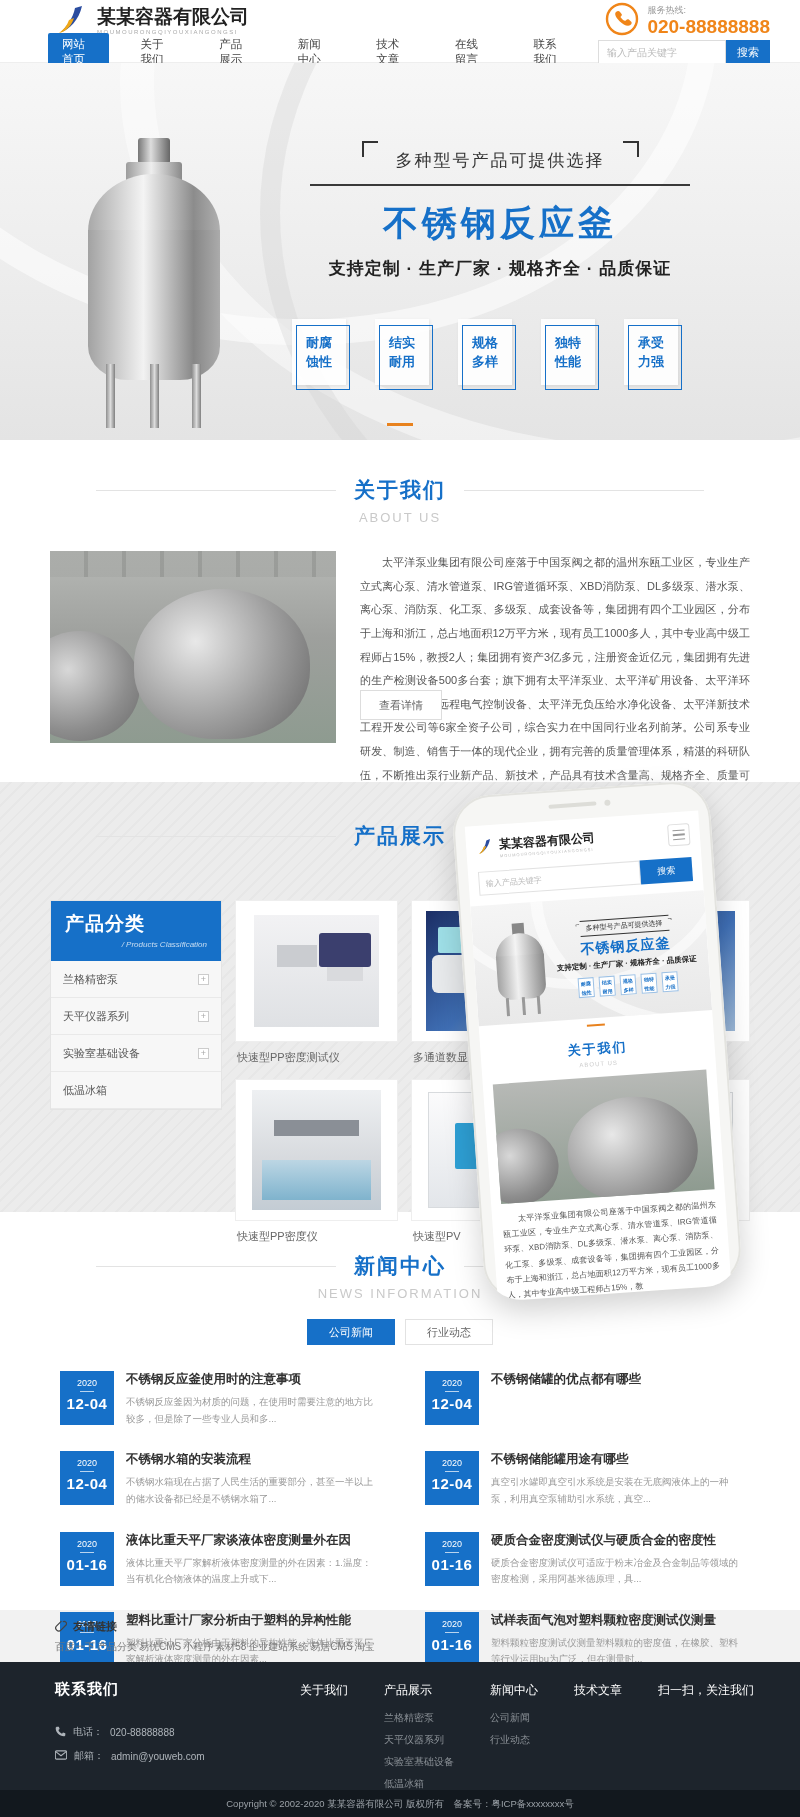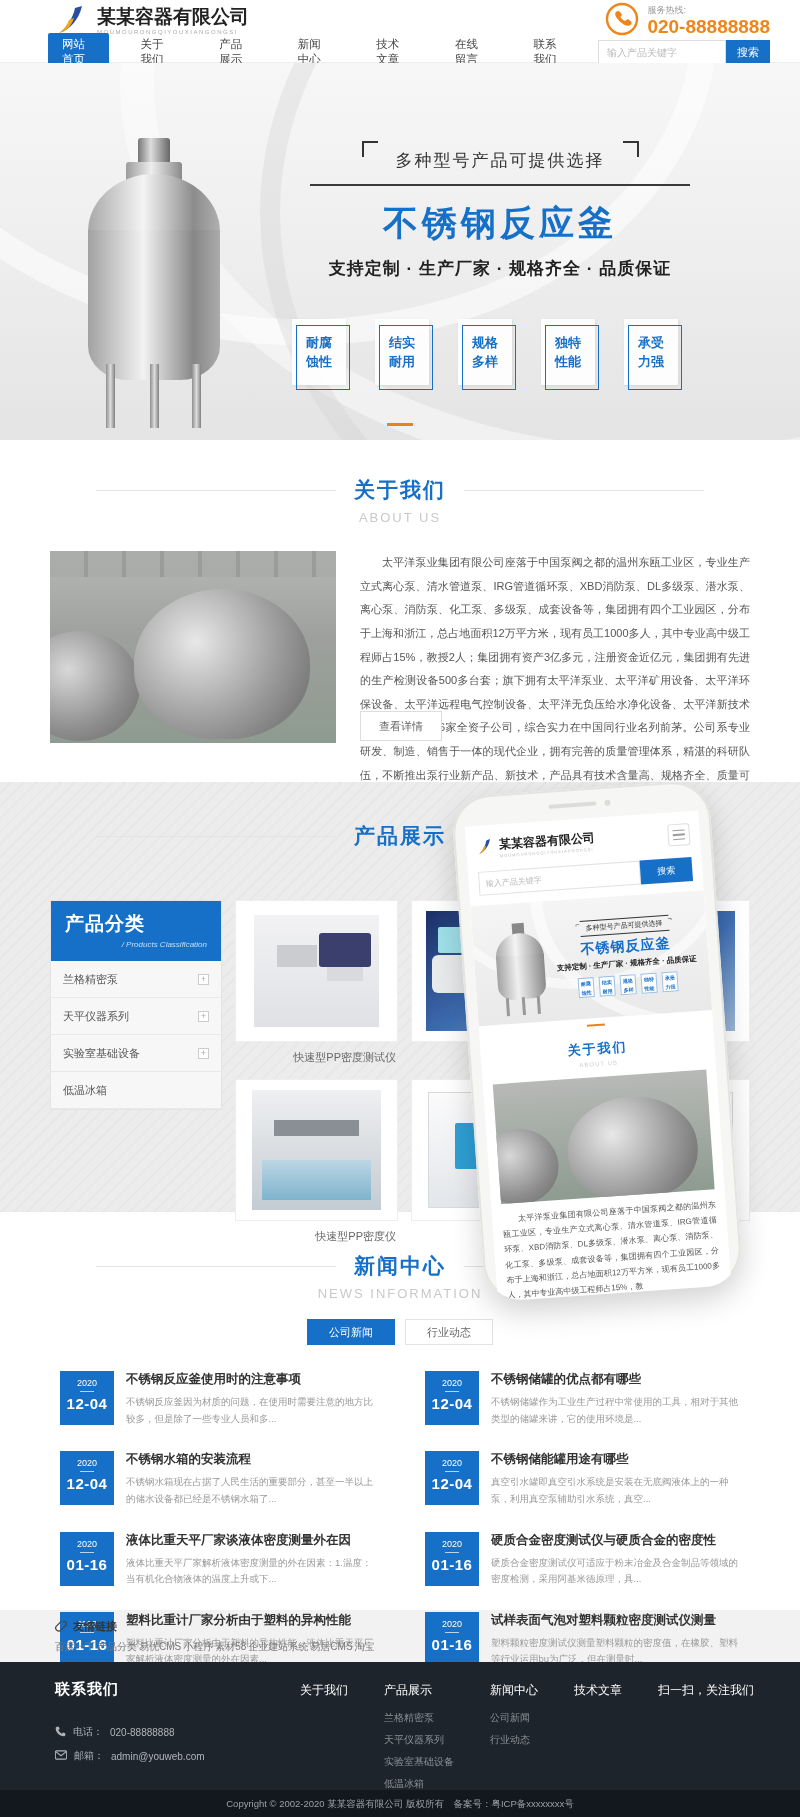--- a/index.html
+++ b/index.html
@@ -72,21 +72,21 @@
   .prod-grid-area { position:absolute; left:50px; top:118px; right:50px; }
   .p-cat { position:absolute; left:0; top:0; width:172px; background:#fff; border:1px solid #e4e4e4; }
   .p-cat-head { background:#1670c8; color:#fff; padding:10px 14px 12px; }
   .p-cat-head .t { font-size:19px; font-weight:bold; letter-spacing:1px; }
   .p-cat-head .s { font-size:8px; font-style:italic; color:rgba(255,255,255,.75); margin-top:3px;text-align:right; }
   .p-cat-item { display:flex; align-items:center; justify-content:space-between; height:37px; padding:0 12px; font-size:11px; color:#555; background:#f7f7f7; border-bottom:1px solid #e9e9e9; cursor:pointer; }
   .p-cat-item .plus { width:11px; height:11px; border:1px solid #ccc; color:#aaa; font-size:9px; line-height:9px; text-align:center; background:#fff; }
   .p-cards { position:absolute; left:185px; top:0; width:515px; display:flex; flex-wrap:wrap; column-gap:13px; }
   .p-card { width:163px; margin-bottom:10px; }
   .p-card .ph { height:142px; background:#fff; border:1px solid #eee; position:relative; overflow:hidden; }
-  .p-card .cap { text-align:right; font-size:11px; color:#666; padding:8px 2px 4px; }
+  .p-card .cap { text-align:left; font-size:11px; color:#666; padding:8px 2px 4px; }
   .mock1 { position:absolute; left:18px; top:14px; right:18px; bottom:14px; background:linear-gradient(180deg,#f2f2f4,#dfe1e4); }
   .mock1::after { content:""; position:absolute; right:8px; top:18px; width:52px; height:34px; background:#3b3f6e; border-radius:3px; box-shadow:0 22px 0 -8px #d9dadd, -48px 6px 0 -6px #caccd0; }
   .mock2 { position:absolute; left:14px; top:10px; right:14px; bottom:10px; background:linear-gradient(135deg,#1c2f66,#3f6fb5 55%,#9db9d8); }
   .mock2::after { content:""; position:absolute; left:12px; top:16px; width:40px; height:26px; background:#9fe0e8; border-radius:2px; box-shadow:0 34px 0 6px #e8eaec; }
   .mock3 { position:absolute; left:16px; top:10px; right:16px; bottom:10px; background:linear-gradient(180deg,#eef0f2,#d6d9dd 60%,#c3ccd4); }
   .mock3::after { content:""; position:absolute; left:10px; bottom:10px; right:10px; height:40px; background:linear-gradient(180deg,#bcd6e4,#7fb3cd); box-shadow:0 -52px 0 -12px #8a8f96; }
   .mock4 { position:absolute; left:16px; top:12px; right:16px; bottom:12px; background:linear-gradient(180deg,#fbfbfc,#e3e6ea); border:1px solid #d8dbde; }
   .mock4::after { content:""; position:absolute; left:26px; top:30px; width:30px; height:46px; background:#2e9fd4; border-radius:2px; box-shadow:34px -12px 0 -16px #5a5e66; }
 
   
@@ -353,21 +353,20 @@
         <div class="n-date"><span class="y">2020</span><span class="sep"></span><span class="d">12-04</span></div>
         <div class="n-body">
             <div class="n-title">不锈钢反应釜使用时的注意事项</div>
             <div class="n-desc">不锈钢反应釜因为材质的问题，在使用时需要注意的地方比较多，但是除了一些专业人员和多...</div>
           </div>
       </div>
       <div class="news-item">
         <div class="n-date"><span class="y">2020</span><span class="sep"></span><span class="d">12-04</span></div>
         <div class="n-body">
             <div class="n-title">不锈钢储罐的优点都有哪些</div>
-            <div class="n-desc">不锈钢储罐作为工业生产过程中常使用的工具，相对于其他类型的储罐来讲，它的使用环境是...</div>
           </div>
       </div>
       <div class="news-item">
         <div class="n-date"><span class="y">2020</span><span class="sep"></span><span class="d">12-04</span></div>
         <div class="n-body">
             <div class="n-title">不锈钢水箱的安装流程</div>
             <div class="n-desc">不锈钢水箱现在占据了人民生活的重要部分，甚至一半以上的储水设备都已经是不锈钢水箱了...</div>
           </div>
       </div>
       <div class="news-item">
@@ -467,21 +466,21 @@
       <div class="ft-col">
         <div class="hd">技术文章</div>
       </div>
       <div class="ft-col">
         <div class="hd">扫一扫，关注我们</div>
       </div>
     </div>
   </div>
   <div class="copyright">Copyright © 2002-2020 某某容器有限公司 版权所有　备案号：粤ICP备xxxxxxxx号</div>
 
-  <button class="more-btn" style="position:absolute; left:360px; top:695px;">查看详情</button>
+  <button class="more-btn" style="position:absolute; left:360px; top:674px;">查看详情</button>
 
   <div class="phone">
     <div class="ph-top">
         <div class="spk"></div>
         <div class="cam"></div>
       </div>
     <div class="ph-screen">
       <div class="m-head">
         <span class="ic">
           <svg width="18" height="18" viewBox="0 0 34 34">

